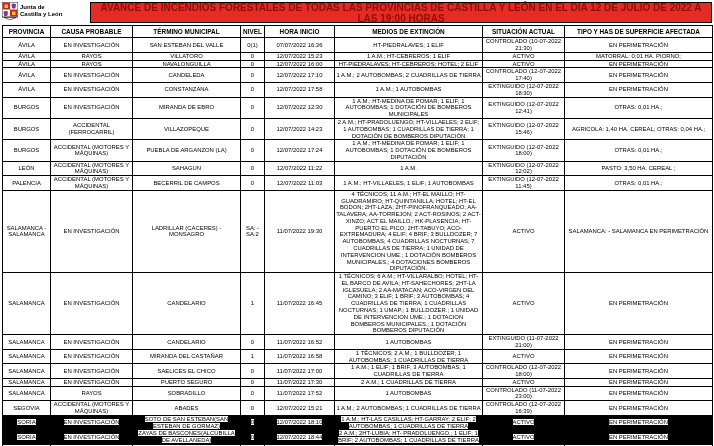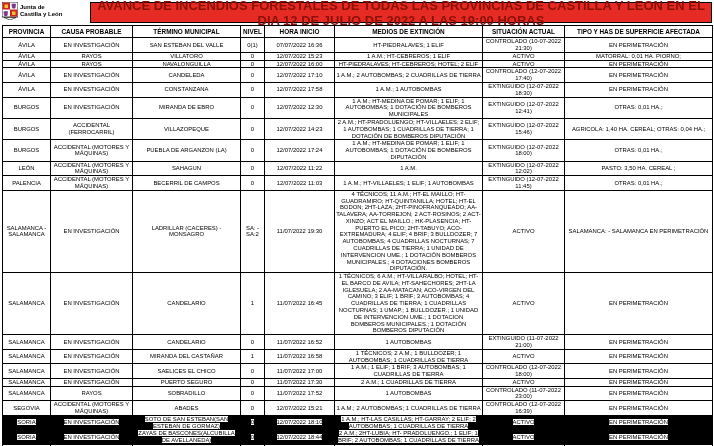--- a/index.html
+++ b/index.html
@@ -9,21 +9,21 @@
     position:relative;overflow:hidden;
   }
   
   .header{display:flex;align-items:flex-start;padding:2px 2px 0 2px;height:22px;}
   .logo{width:88px;display:flex;align-items:center;gap:2px;flex:none;}
   .logo svg{flex:none;}
   .logo-text{font-size:6px;font-weight:bold;line-height:1.1;color:#000;}
   .titlebar{
     flex:1;height:19px;background:#e62b24;border:1px solid #000;
     display:flex;align-items:center;justify-content:center;
-    color:#8c1004;font-weight:bold;font-size:13px;letter-spacing:0;
+    color:#8c1004;font-weight:bold;font-size:10px;letter-spacing:0;
     text-align:center;
   }
   
   table.fire{
     border-collapse:collapse;table-layout:fixed;width:710px;margin:1px 2px 0 2px;
     font-size:5.9px;line-height:1.15;
   }
   table.fire th, table.fire td{
     border:0.7px solid #000;padding:0 1px;text-align:center;vertical-align:middle;
     word-wrap:break-word;

